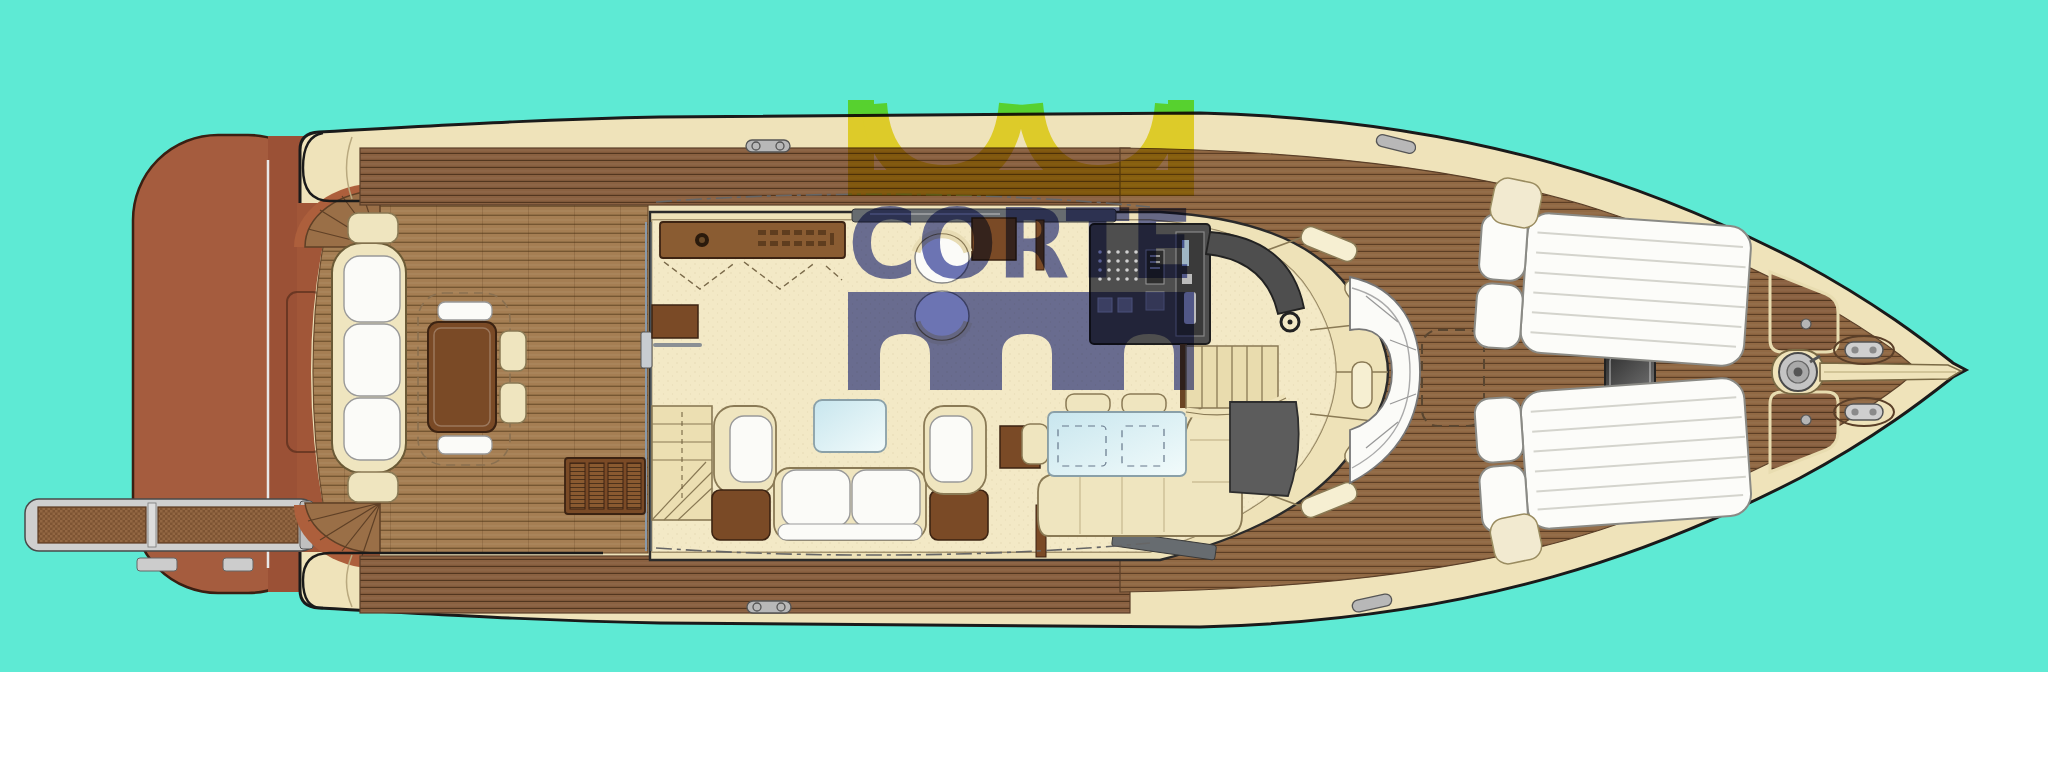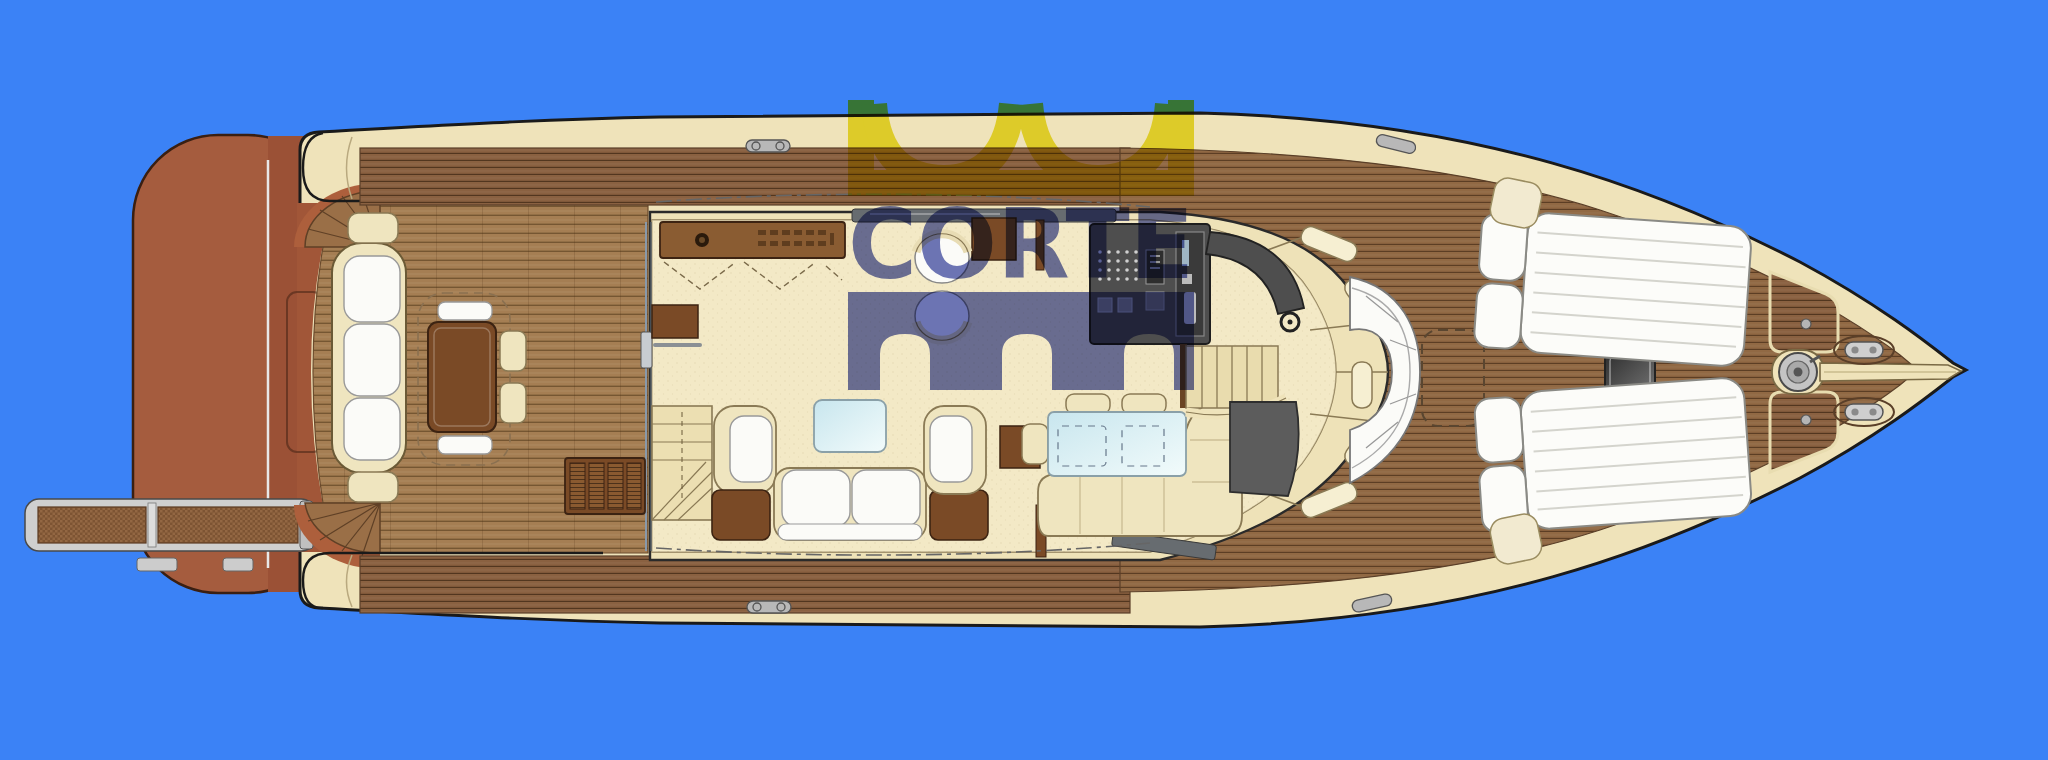--- a/index.html
+++ b/index.html
@@ -1,16 +1,16 @@
 <!DOCTYPE html>
 <html><head>
 <meta charset="utf-8">
 <style>
   html,body{margin:0;padding:0;background:#ffffff;}
-  .stage{position:relative;width:2048px;height:760px;background:#3b82f6;overflow:hidden;
+  .stage{position:relative;width:2048px;height:672px;background:#5eead4;overflow:hidden;
          font-family:"DejaVu Sans","Liberation Sans",sans-serif;}
   svg{display:block;}
   .wm-yellow{mix-blend-mode:multiply;}
   .wm-blue{mix-blend-mode:multiply;}
 </style>
 </head>
 <body>
 
 <div class="stage">
 <svg width="2048" height="760" viewBox="0 0 2048 760" xmlns="http://www.w3.org/2000/svg">

